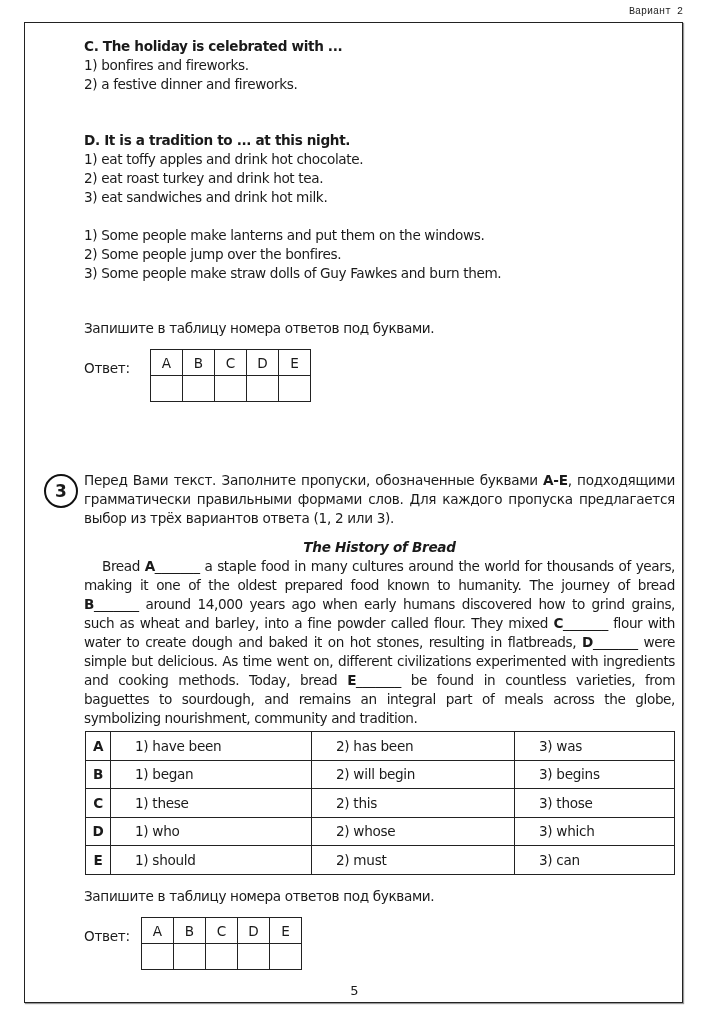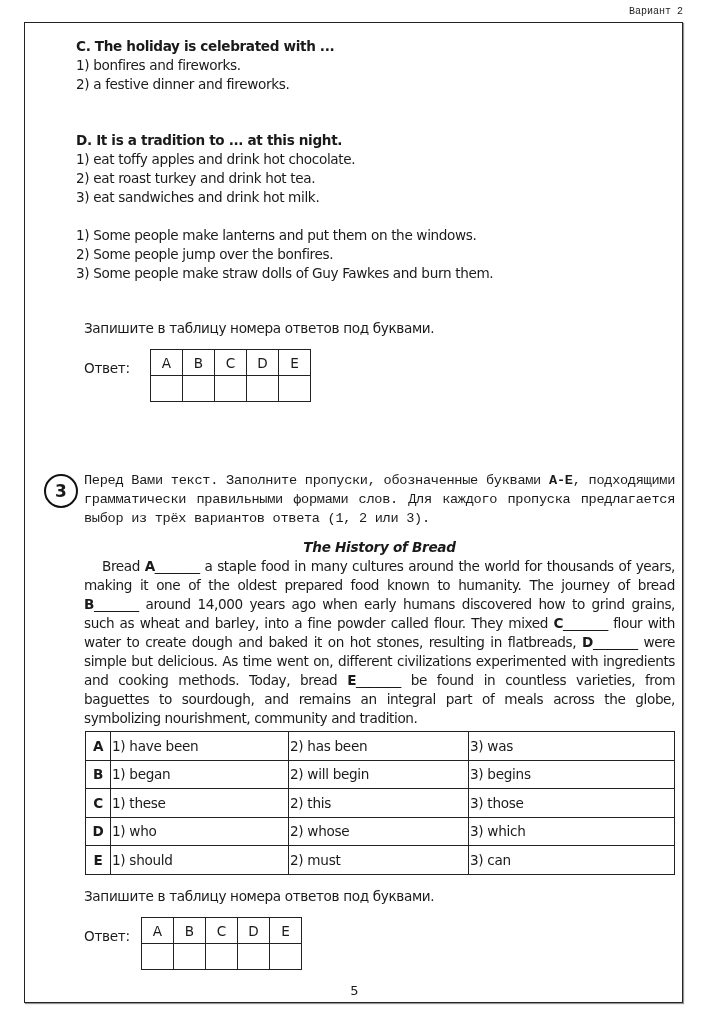--- a/index.html
+++ b/index.html
@@ -1,39 +1,39 @@
 <!DOCTYPE html>
 <html><head>
 <meta charset="utf-8">
 <style>
   html, body { margin: 0; padding: 0; background: #ffffff; }
   body { width: 709px; height: 1024px; position: relative; overflow: hidden;
          font-family: "DejaVu Sans", sans-serif; color: #1a1a1a; }
   .variant { position: absolute; top: 6px; right: 26px; font-size: 10px; font-family: Liberation Mono, monospace; color: #222; }
   .page-frame { position: absolute; left: 24px; top: 22px; width: 659px; height: 981px;
                 border: 1.5px solid #222; box-shadow: 1px 1px 1px #999; box-sizing: border-box; }
-  .block { position: absolute; left: 76px; font-size: 13.6px; line-height: 18.9px; letter-spacing: -0.35px; }
+  .block { position: absolute; left: 84px; font-size: 13.6px; line-height: 18.9px; letter-spacing: -0.35px; }
   .q-title { font-weight: bold; }
   .opt { white-space: nowrap; }
   .instr { position: absolute; left: 84px; font-size: 13.6px; letter-spacing: -0.35px; white-space: nowrap; }
   .answer-label { position: absolute; font-size: 13.6px; letter-spacing: -0.3px; }
   table.ans { position: absolute; border-collapse: collapse; }
   table.ans td { border: 1.5px solid #222; width: 31px; height: 25px; text-align: center;
                  font-size: 13.6px; padding: 0; font-family: "DejaVu Sans", sans-serif; }
   .circle { position: absolute; left: 44px; top: 474px; width: 30px; height: 30px; border: 2px solid #111;
             border-radius: 50%; font-weight: bold; font-size: 17px; text-align: center; line-height: 30px; }
   .task3 { position: absolute; left: 84px; top: 471px; width: 591px; font-size: 13.6px; line-height: 19px;
-           text-align: justify; letter-spacing: -0.3px; font-family: Liberation Mono, monospace; }
+           text-align: justify; letter-spacing: -0.3px; }
   .text-title { position: absolute; left: 84px; width: 591px; top: 539px; text-align: center;
                 font-weight: bold; font-size: 13.6px; letter-spacing: -0.3px; font-style: italic; }
   .passage { position: absolute; left: 84px; top: 557px; width: 591px; font-size: 13.6px; line-height: 19px;
              text-align: justify; letter-spacing: -0.4px; text-indent: 18px; }
   .passage b { font-weight: bold; }
   table.opts { position: absolute; left: 85px; top: 731px; width: 590px; border-collapse: collapse; }
-  table.opts td { border: 1.5px solid #222; height: 27.5px; padding: 0 0 0 1px; font-size: 13.6px; letter-spacing: -0.3px; }
+  table.opts td { border: 1.5px solid #222; height: 27.5px; padding: 0 0 0 24px; font-size: 13.6px; letter-spacing: -0.3px; }
   table.opts td.letter { width: 24px; font-weight: bold; text-align: center; padding: 0; }
   table.opts td.c1 { width: 176px; }
   table.opts td.c2 { width: 178px; }
   .page-num { position: absolute; top: 983px; left: 0; width: 709px; text-align: center; font-size: 13px; }
 </style>
 </head>
 <body>
 
 <div class="variant">Вариант 2</div>
 <div class="page-frame"></div>

